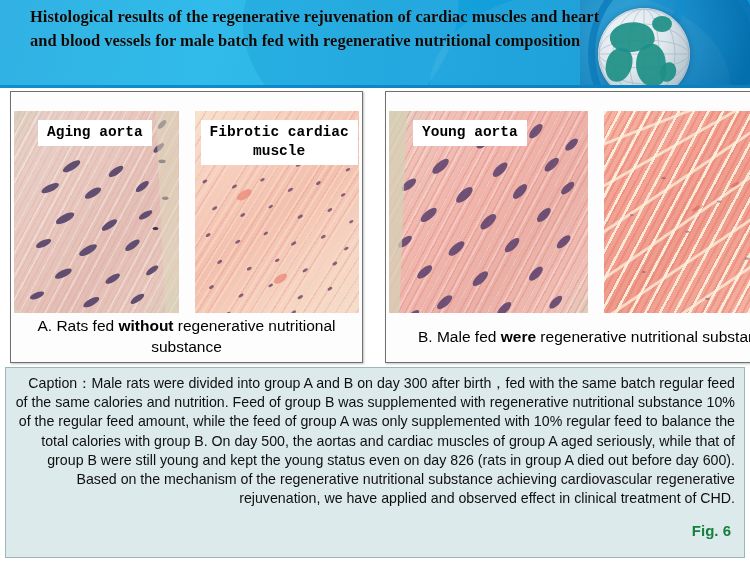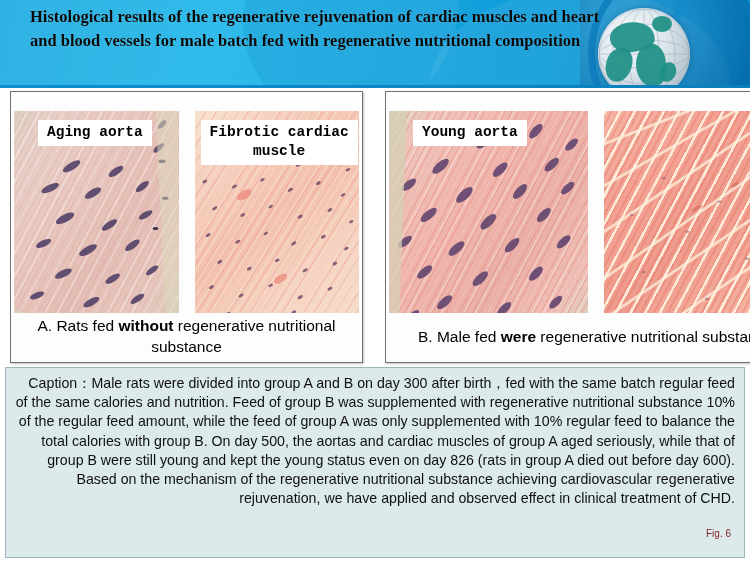--- a/index.html
+++ b/index.html
@@ -207,23 +207,23 @@
   .caption-text {
     color: #101010;
     font-size: 14.2px;
     line-height: 19.2px;
     text-align: right;
     margin: 0;
   }
   .fig-label {
     position: absolute;
     right: 13px; bottom: 18px;
-    font-size: 10px;
-    font-weight: normal;
-    color: #7f1d1d;
+    font-size: 15px;
+    font-weight: bold;
+    color: #15803d;
   }
 </style>
 </head>
 <body>
 
 <div class="slide">
 
   <div class="header">
     <div class="hdr-swoosh-a"></div>
     <div class="hdr-swoosh-b"></div>

